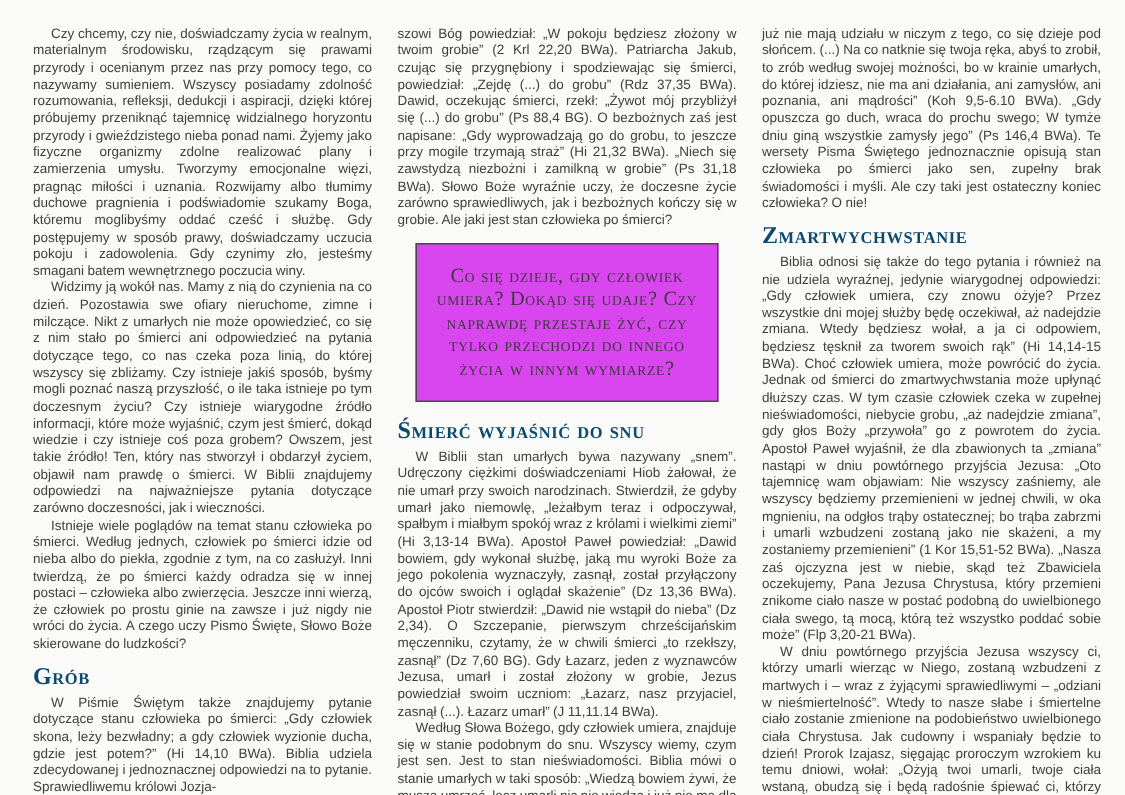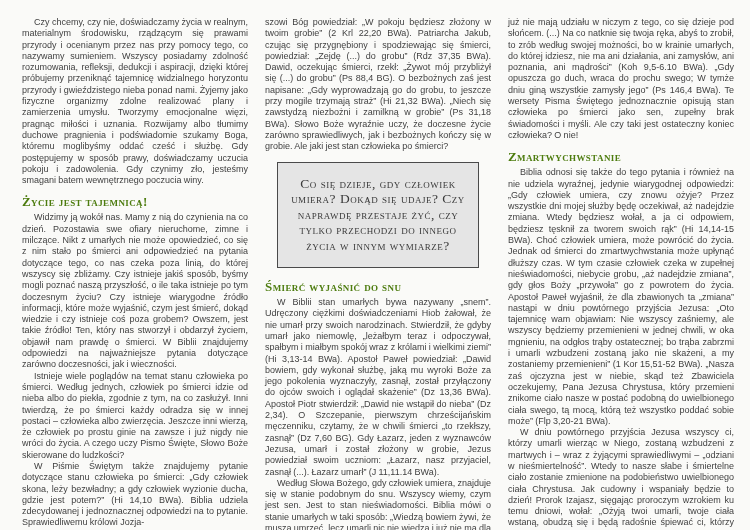--- a/index.html
+++ b/index.html
@@ -26,49 +26,49 @@
     line-height: 11.3px;
     text-align: justify;
     color: #3f3f3f;
     word-spacing: -0.2px;
   }
   .body-p.indent { text-indent: 12px; }
   .section-h {
     font-family: "Liberation Serif", serif;
     font-variant: small-caps;
     font-weight: bold;
-    font-size: 13px;
+    font-size: 16px;
     letter-spacing: 0.4px;
-    color: #4d7c0f;
+    color: #0c4a6e;
     margin: 8px 0 2px 0;
   }
   .question-box {
     border: 1px solid #4a4a4a;
     margin: 9px 12px 11px 12px;
     padding: 13px 7px 14px 7px;
     text-align: center;
     font-family: "Liberation Serif", serif;
     font-variant: small-caps;
     font-size: 13.5px;
     line-height: 15.5px;
     letter-spacing: 0.5px;
     color: #3a3a3a;
-    background: #e5e5e5;
+    background: #d946ef;
   }
 </style>
 </head>
 <body>
 
 <div class="page">
 
   <div class="col">
     <p class="body-p indent">Czy chcemy, czy nie, doświadczamy życia w realnym, materialnym środowisku, rządzącym się prawami przyrody i ocenianym przez nas przy pomocy tego, co nazywamy sumieniem. Wszyscy posiadamy zdolność rozumowania, refleksji, dedukcji i aspiracji, dzięki której próbujemy przeniknąć tajemnicę widzialnego horyzontu przyrody i gwieździstego nieba ponad nami. Żyjemy jako fizyczne organizmy zdolne realizować plany i zamierzenia umysłu. Tworzymy emocjonalne więzi, pragnąc miłości i uznania. Rozwijamy albo tłumimy duchowe pragnienia i podświadomie szukamy Boga, któremu moglibyśmy oddać cześć i służbę. Gdy postępujemy w sposób prawy, doświadczamy uczucia pokoju i zadowolenia. Gdy czynimy zło, jesteśmy smagani batem wewnętrznego poczucia winy.</p>
-    <h3 class="section-h">Życie jest tajemnicą!</h3>
     <p class="body-p indent">Widzimy ją wokół nas. Mamy z nią do czynienia na co dzień. Pozostawia swe ofiary nieruchome, zimne i milczące. Nikt z umarłych nie może opowiedzieć, co się z nim stało po śmierci ani odpowiedzieć na pytania dotyczące tego, co nas czeka poza linią, do której wszyscy się zbliżamy. Czy istnieje jakiś sposób, byśmy mogli poznać naszą przyszłość, o ile taka istnieje po tym doczesnym życiu? Czy istnieje wiarygodne źródło informacji, które może wyjaśnić, czym jest śmierć, dokąd wiedzie i czy istnieje coś poza grobem? Owszem, jest takie źródło! Ten, który nas stworzył i obdarzył życiem, objawił nam prawdę o śmierci. W Biblii znajdujemy odpowiedzi na najważniejsze pytania dotyczące zarówno doczesności, jak i wieczności.</p>
     <p class="body-p indent">Istnieje wiele poglądów na temat stanu człowieka po śmierci. Według jednych, człowiek po śmierci idzie od nieba albo do piekła, zgodnie z tym, na co zasłużył. Inni twierdzą, że po śmierci każdy odradza się w innej postaci – człowieka albo zwierzęcia. Jeszcze inni wierzą, że człowiek po prostu ginie na zawsze i już nigdy nie wróci do życia. A czego uczy Pismo Święte, Słowo Boże skierowane do ludzkości?</p>
+    <h3 class="section-h">Grób</h3>
     <p class="body-p indent">W Piśmie Świętym także znajdujemy pytanie dotyczące stanu człowieka po śmierci: „Gdy człowiek skona, leży bezwładny; a gdy człowiek wyzionie ducha, gdzie jest potem?” (Hi 14,10 BWa). Biblia udziela zdecydowanej i jednoznacznej odpowiedzi na to pytanie. Sprawiedliwemu królowi Jozja-</p>
   </div>
 
   <div class="col">
     <p class="body-p">szowi Bóg powiedział: „W pokoju będziesz złożony w twoim grobie” (2 Krl 22,20 BWa). Patriarcha Jakub, czując się przygnębiony i spodziewając się śmierci, powiedział: „Zejdę (...) do grobu” (Rdz 37,35 BWa). Dawid, oczekując śmierci, rzekł: „Żywot mój przybliżył się (...) do grobu” (Ps 88,4 BG). O bezbożnych zaś jest napisane: „Gdy wyprowadzają go do grobu, to jeszcze przy mogile trzymają straż” (Hi 21,32 BWa). „Niech się zawstydzą niezbożni i zamilkną w grobie” (Ps 31,18 BWa). Słowo Boże wyraźnie uczy, że doczesne życie zarówno sprawiedliwych, jak i bezbożnych kończy się w grobie. Ale jaki jest stan człowieka po śmierci?</p>
     <div class="question-box">
       <span>Co się dzieje, gdy człowiek umiera? Dokąd się udaje? Czy naprawdę przestaje żyć, czy tylko przechodzi do innego życia w innym wymiarze?</span>
     </div>
     <h3 class="section-h">Śmierć wyjaśnić do snu</h3>
     <p class="body-p indent">W Biblii stan umarłych bywa nazywany „snem”. Udręczony ciężkimi doświadczeniami Hiob żałował, że nie umarł przy swoich narodzinach. Stwierdził, że gdyby umarł jako niemowlę, „leżałbym teraz i odpoczywał, spałbym i miałbym spokój wraz z królami i wielkimi ziemi” (Hi 3,13-14 BWa). Apostoł Paweł powiedział: „Dawid bowiem, gdy wykonał służbę, jaką mu wyroki Boże za jego pokolenia wyznaczyły, zasnął, został przyłączony do ojców swoich i oglądał skażenie” (Dz 13,36 BWa). Apostoł Piotr stwierdził: „Dawid nie wstąpił do nieba” (Dz 2,34). O Szczepanie, pierwszym chrześcijańskim męczenniku, czytamy, że w chwili śmierci „to rzekłszy, zasnął” (Dz 7,60 BG). Gdy Łazarz, jeden z wyznawców Jezusa, umarł i został złożony w grobie, Jezus powiedział swoim uczniom: „Łazarz, nasz przyjaciel, zasnął (...). Łazarz umarł” (J 11,11.14 BWa).</p>

